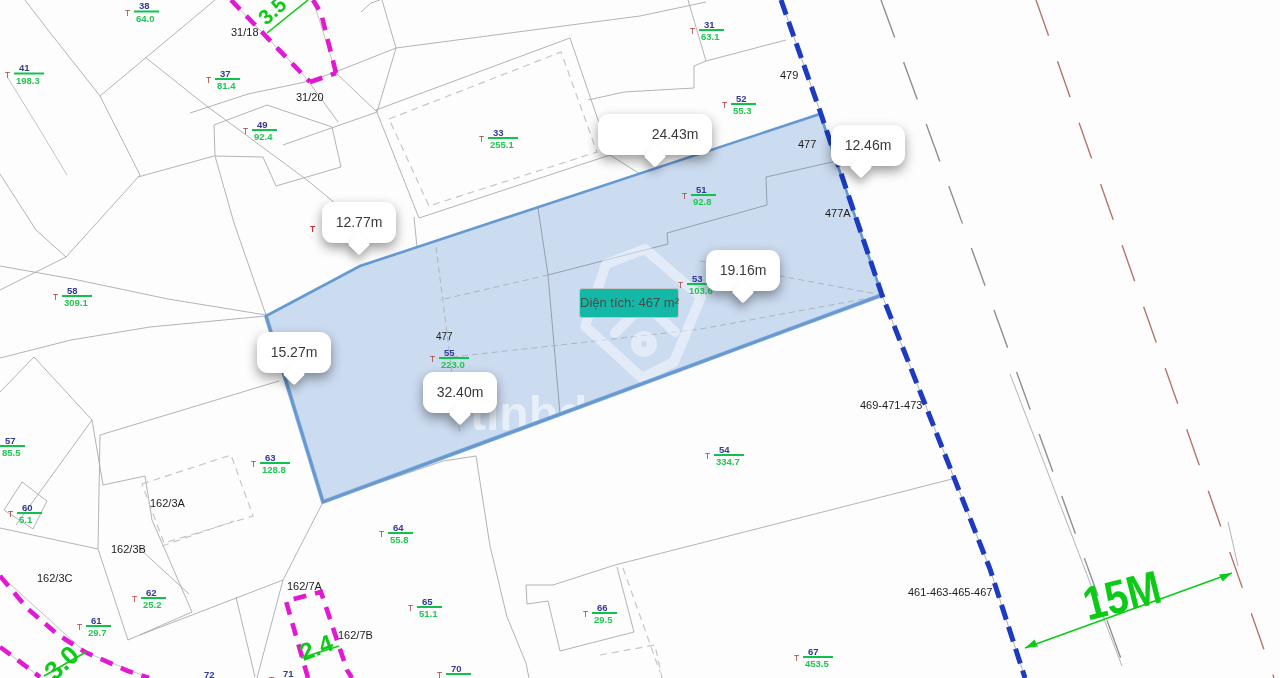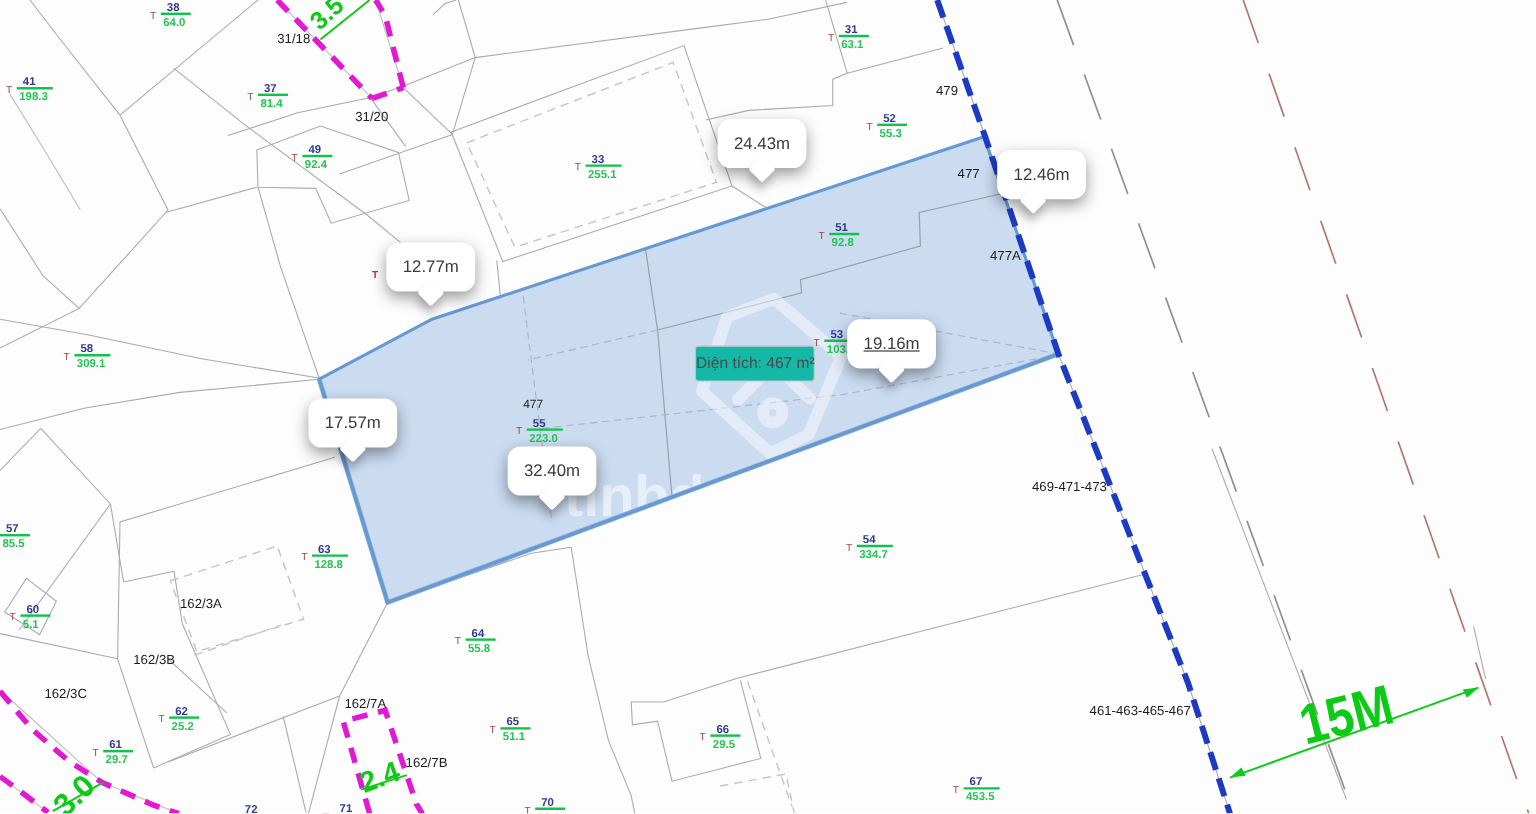--- a/index.html
+++ b/index.html
@@ -301,26 +301,26 @@
         </g>
 <g transform="translate(199,680)">
           <text x="-9" y="4" font-size="8.5" fill="#a8443a" font-weight="normal">T</text>
           <text x="5" y="-2.5" fill="#333a92">72</text>
           <line x1="0" y1="0" x2="25" y2="0" stroke="#10c24a" stroke-width="2"></line>
         </g>
 <text x="310" y="232" font-size="8.5" fill="#c03636">T</text>
 </g>
 </svg>
 
-<div class="tip" style="left:598px;top:99px;">24.43m</div>
+<div class="tip" style="left:598px;top:114px;padding-left:40px;">24.43m</div>
 
 <div class="tip t46" style="left:815px;top:125px;margin-left:16px;">12.46m</div>
 
 <div class="tip" style="left:322px;top:202px;text-align:center;">12.77m</div>
 
-<div class="tip" style="left:257px;top:332px;">17.57m</div>
+<div class="tip" style="left:257px;top:332px;">15.27m</div>
 
 <div class="tip" style="left:423px;top:372px;">32.40m</div>
 
-<div class="tip" style="left:706px;top:266px;text-decoration:underline;">19.16m</div>
+<div class="tip" style="left:706px;top:250px;">19.16m</div>
 
 <div class="abox" style="left:579px;top:288px;">Diện tích: 467 m²</div>
 </div>
 
 </body></html>

